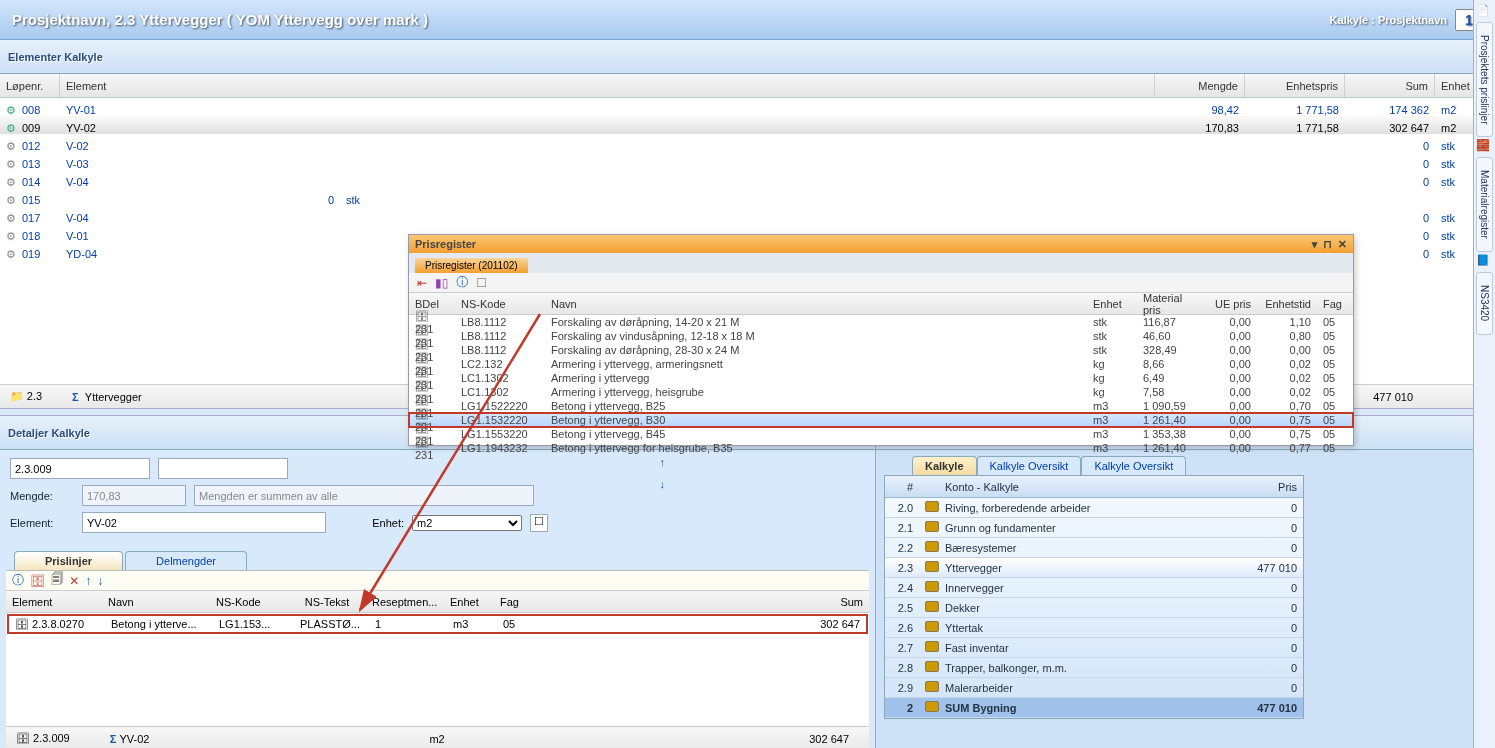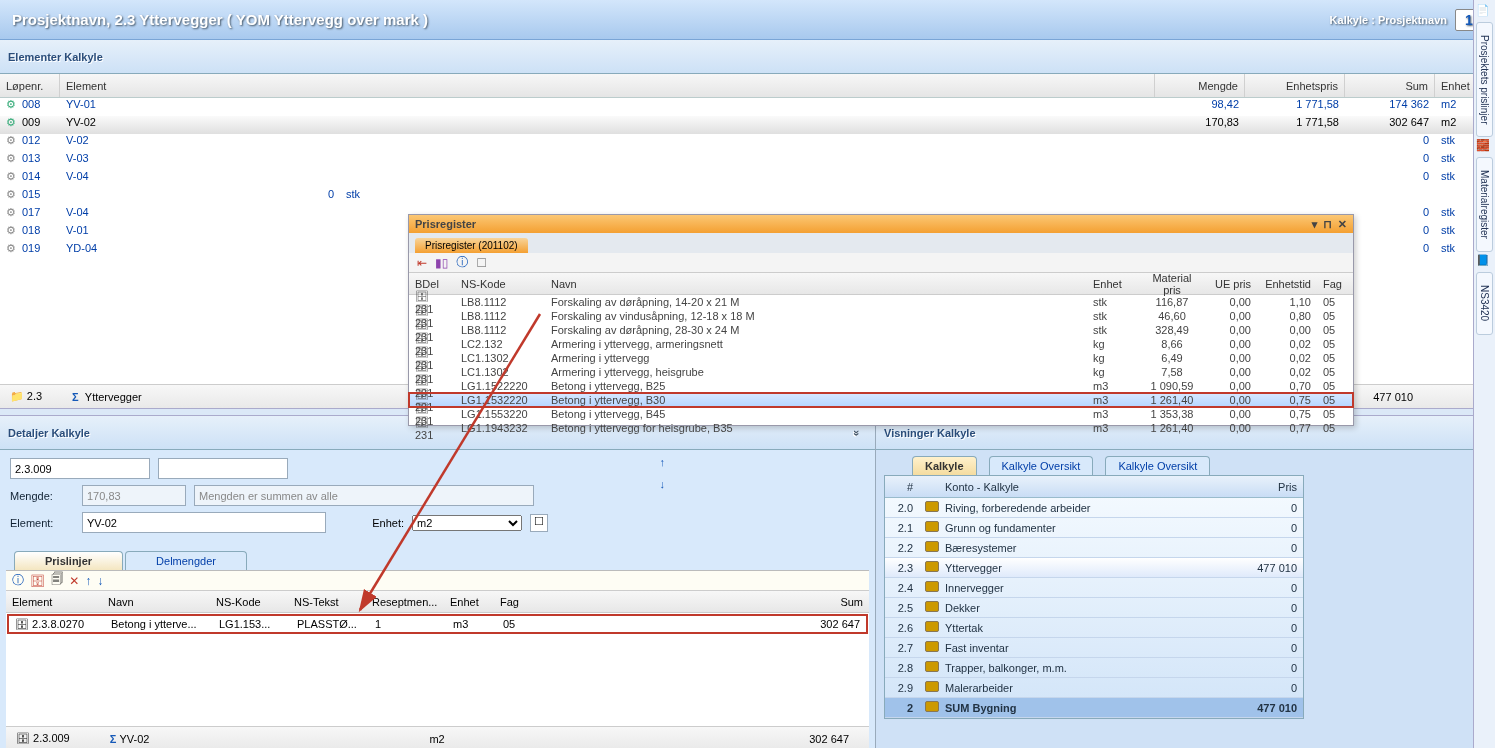--- a/index.html
+++ b/index.html
@@ -9,45 +9,45 @@
 .topbar .title { font-size:15px; font-weight:bold; color:#fff; text-shadow:1px 1px 1px #4a6; text-shadow:1px 1px 2px #456; }
 .topbar .right { margin-left:auto; display:flex; align-items:center; gap:8px; font-size:15px; font-weight:bold; color:#fff; text-shadow:1px 1px 2px #456; }
 .topbar .doc-icon { width:28px; height:22px; background:#fff; border:1px solid #888; border-radius:2px; display:inline-flex; align-items:center; justify-content:center; font-size:14px; color:#1559b8; font-weight:bold; }
 
 .section-hdr { height:34px; background:linear-gradient(#e6f0fa,#cde1f6); border-bottom:1px solid #8ab; display:flex; align-items:center; padding:0 8px; font-weight:bold; color:#2a4d7a; text-shadow:1px 1px 0 #fff; }
 .section-hdr .chevrons { margin-left:auto; width:20px; height:14px; display:flex; align-items:center; justify-content:center; cursor:pointer; }
 
 .elem-grid { height:310px; background:#fff; position:relative; }
 .elem-hdr-row { display:flex; background:linear-gradient(#f7f7f7,#e5e5e5); border-bottom:1px solid #bcc; height:24px; align-items:center; }
 .elem-hdr-row .col { padding:0 6px; border-right:1px solid #d0d0d0; height:100%; display:flex; align-items:center; color:#333; }
-.elem-body-row { display:flex; height:18px; align-items:flex-start; }
+.elem-body-row { display:flex; height:18px; align-items:flex-end; }
 .elem-body-row .col { padding:0 6px; color:#003ea8; }
 .elem-body-row.selected { background:linear-gradient(#fafafa,#dfdfdf); color:#000; }
 .elem-body-row.selected .col { color:#000; }
 .col-lop { width:60px; }
 .col-elem { flex:1; }
 .col-mengde { width:90px; text-align:right; justify-content:flex-end; }
 .col-epris { width:100px; text-align:right; justify-content:flex-end; }
 .col-sum { width:90px; text-align:right; justify-content:flex-end; }
 .col-enh { width:60px; padding-left:8px; }
 .tree-icon { display:inline-block; width:12px; height:12px; margin-right:4px; font-size:11px; color:#3a7; }
 .tree-icon.gray { color:#888; }
 
-.pris-panel { position:absolute; left:408px; top:140px; width:946px; height:212px; background:#fff; border:1px solid #99a; box-shadow:2px 2px 6px rgba(0,0,0,0.2); z-index:50; }
+.pris-panel { position:absolute; left:408px; top:160px; width:946px; height:212px; background:#fff; border:1px solid #99a; box-shadow:2px 2px 6px rgba(0,0,0,0.2); z-index:50; }
 .pris-panel .ptitle { height:18px; background:linear-gradient(#fbc774,#f4a032); color:#444; font-weight:bold; padding:1px 6px; display:flex; align-items:center; }
 .pris-panel .ptitle .close-ctrls { margin-left:auto; display:flex; gap:6px; font-size:9px; }
 .pris-panel .ptab { height:20px; background:#e4e9ef; display:flex; align-items:flex-end; padding-left:6px; }
 .pris-panel .ptab span { background:linear-gradient(#f8d49a,#f4a032); padding:2px 10px; border-radius:3px 3px 0 0; font-size:10px; }
 .pris-panel .ptoolbar { height:20px; background:#f4f4f4; border-bottom:1px solid #ccc; display:flex; align-items:center; gap:8px; padding:0 8px; }
 .pris-panel .ptoolbar span { font-size:12px; color:#c0392b; }
 .pris-panel .pgrid-hdr { display:flex; background:linear-gradient(#f7f7f7,#e7e7e7); height:22px; border-bottom:1px solid #ccc; align-items:center; font-size:10px; color:#333; }
 .pris-panel .pgrid-hdr > div, .pris-panel .prow > div { padding:0 6px; }
 .pris-panel .prow { display:flex; height:14px; align-items:center; font-size:10px; color:#444; }
 .pris-panel .prow.sel { background:linear-gradient(#d7e8ff,#b5d5ff); outline:2px solid #c0392b; outline-offset:-1px; }
-.pc-bdel{width:46px;} .pc-ns{width:90px;} .pc-navn{flex:1;} .pc-enh{width:50px;} .pc-mp{width:70px;text-align:center;} .pc-ue{width:50px;text-align:right;} .pc-et{width:60px;text-align:right;} .pc-fag{width:36px;}
+.pc-bdel{width:46px;} .pc-ns{width:90px;} .pc-navn{flex:1;} .pc-enh{width:50px;} .pc-mp{width:70px;text-align:left;} .pc-ue{width:50px;text-align:right;} .pc-et{width:60px;text-align:right;} .pc-fag{width:36px;}
 
 .elem-footer { height:24px; background:linear-gradient(#f7f7f7,#e9e9e9); border-top:1px solid #ccc; display:flex; align-items:center; padding:0 10px; gap:30px; }
 
 .splitter { height:8px; background:#dbe8f7; border-top:1px solid #aac; border-bottom:1px solid #aac; position:relative; }
 .splitter::after { content:"▪▪▪▪▪"; position:absolute; left:48%; font-size:5px; color:#89a; letter-spacing:2px; top:1px;}
 
 .bottom { display:flex; height:340px; }
 .detaljer { width:876px; background:#d8e9fb; border-right:1px solid #9ab; display:flex; flex-direction:column; }
 .detaljer .fields { padding:8px 10px; position:relative; height:96px; }
 .frow { display:flex; align-items:center; margin-bottom:6px; gap:8px; }
@@ -60,26 +60,26 @@
 .tabs { height:24px; display:flex; align-items:flex-end; padding-left:14px; gap:0; }
 .tab { padding:3px 30px; border:1px solid #8ab; border-bottom:none; border-radius:4px 4px 0 0; background:#d8e9fb; color:#003ea8; cursor:pointer; margin-right:2px; }
 .tab.active { background:linear-gradient(#fff,#f4e6c0); color:#333; font-weight:bold; }
 
 .pl-panel { flex:1; background:#fff; border-top:1px solid #bbb; margin:0 6px 6px 6px; display:flex; flex-direction:column; }
 .pl-toolbar { height:20px; background:#fefdf4; display:flex; align-items:center; gap:6px; padding:0 6px; border-bottom:1px solid #ccc; }
 .pl-toolbar span{font-size:12px;}
 .pl-hdr { display:flex; height:22px; background:linear-gradient(#f7f7f7,#e7e7e7); border-bottom:1px solid #ccc; align-items:center; }
 .pl-hdr > div, .pl-row > div { padding:0 6px; font-size:11px; }
 .pl-row { display:flex; height:20px; align-items:center; border:2px solid #c0392b; margin:1px; }
-.plc-num{width:96px;} .plc-navn{width:108px;} .plc-ns{width:78px;} .plc-nst{width:78px;} .plc-res{width:78px;} .plc-enh{width:50px;} .plc-fag{width:48px;} .plc-sum{flex:1;text-align:right;padding-right:10px;}
+.plc-num{width:96px;} .plc-navn{width:108px;} .plc-ns{width:78px;} .plc-nst{width:78px;text-align:center;} .plc-res{width:78px;} .plc-enh{width:50px;} .plc-fag{width:48px;} .plc-sum{flex:1;text-align:right;padding-right:10px;}
 .pl-footer { height:24px; background:linear-gradient(#f7f7f7,#e9e9e9); border-top:1px solid #ccc; display:flex; align-items:center; padding:0 10px; gap:40px; margin-top:auto; }
 
 .visninger { flex:1; background:#000; display:flex; flex-direction:column; }
 .visninger .inset { background:#cfe1f6; padding:6px 8px 8px 8px; flex:1; }
-.vis-tabs { display:flex; gap:12px; margin-bottom:0;padding-left:28px; }
+.vis-tabs { display:flex; gap:0; margin-bottom:0;padding-left:28px; }
 .vis-tab { padding:3px 12px; border:1px solid #8ab; border-bottom:none; border-radius:4px 4px 0 0; background:#d8e9fb; color:#003ea8; cursor:pointer; }
 .vis-tab.active { background:linear-gradient(#fff1cc,#f4dca0); color:#333; font-weight:bold; }
 .vis-table { border:1px solid #8ab; background:linear-gradient(#f6fbff,#d1e4f8); width:420px; }
 .vis-hdr { display:flex; height:22px; align-items:center; border-bottom:1px solid #9bc; background:linear-gradient(#e8f1fb,#c9ddf5); }
 .vis-hdr > div, .vrow > div { padding:0 6px; }
 .vrow { display:flex; height:20px; align-items:center; border-bottom:1px solid #c5d6ec; }
 .vrow.sel { background:linear-gradient(#fff,#dfeafb); font-weight:normal; }
 .vrow.sum { background:#a0c2ea; font-weight:bold; }
 .vc-n{width:34px;text-align:right;color:#234;} .vc-icon{width:20px;} .vc-name{flex:1;color:#234;} .vc-pris{width:86px;text-align:right;color:#234;}
 .folder-icon{display:inline-block;width:14px;height:11px;background:#c90;border:1px solid #875;border-radius:2px;}

